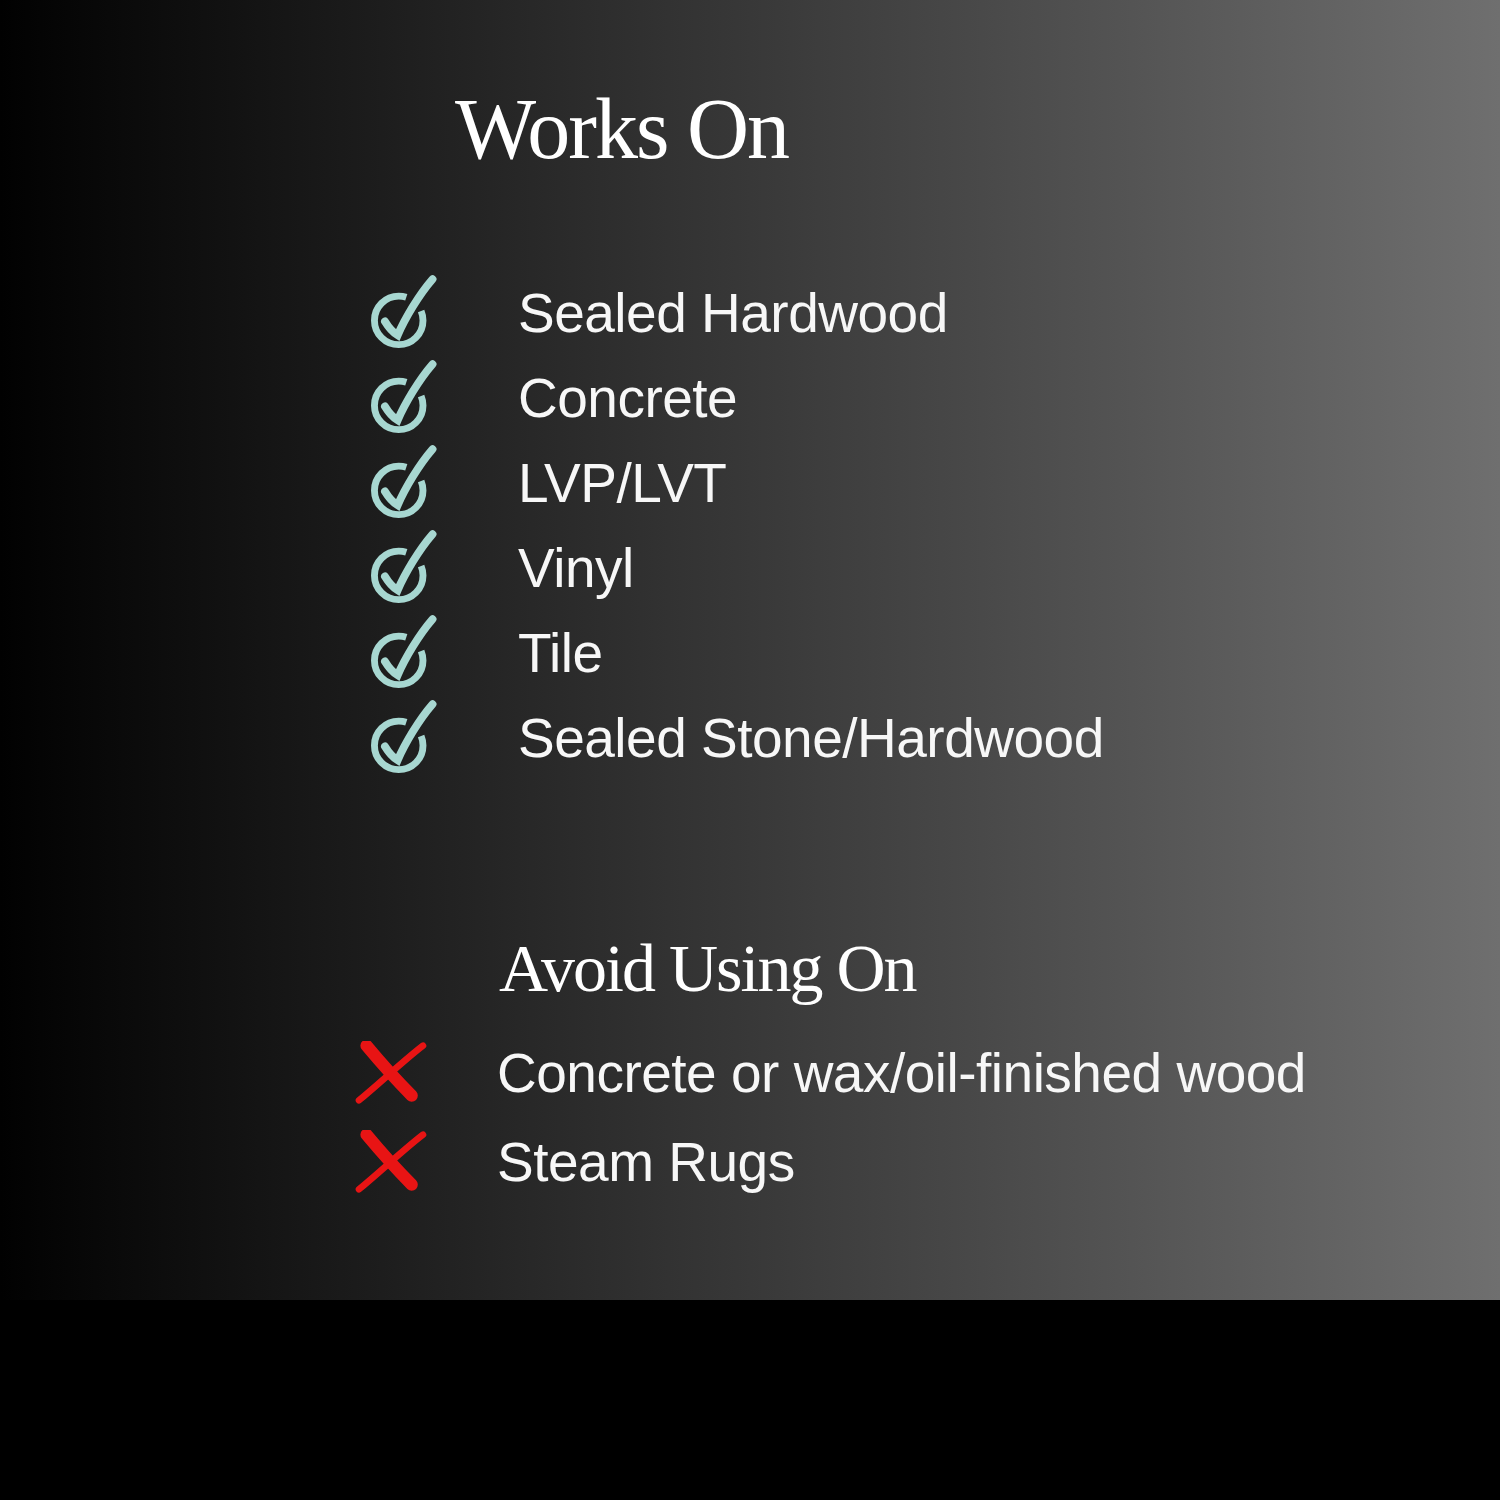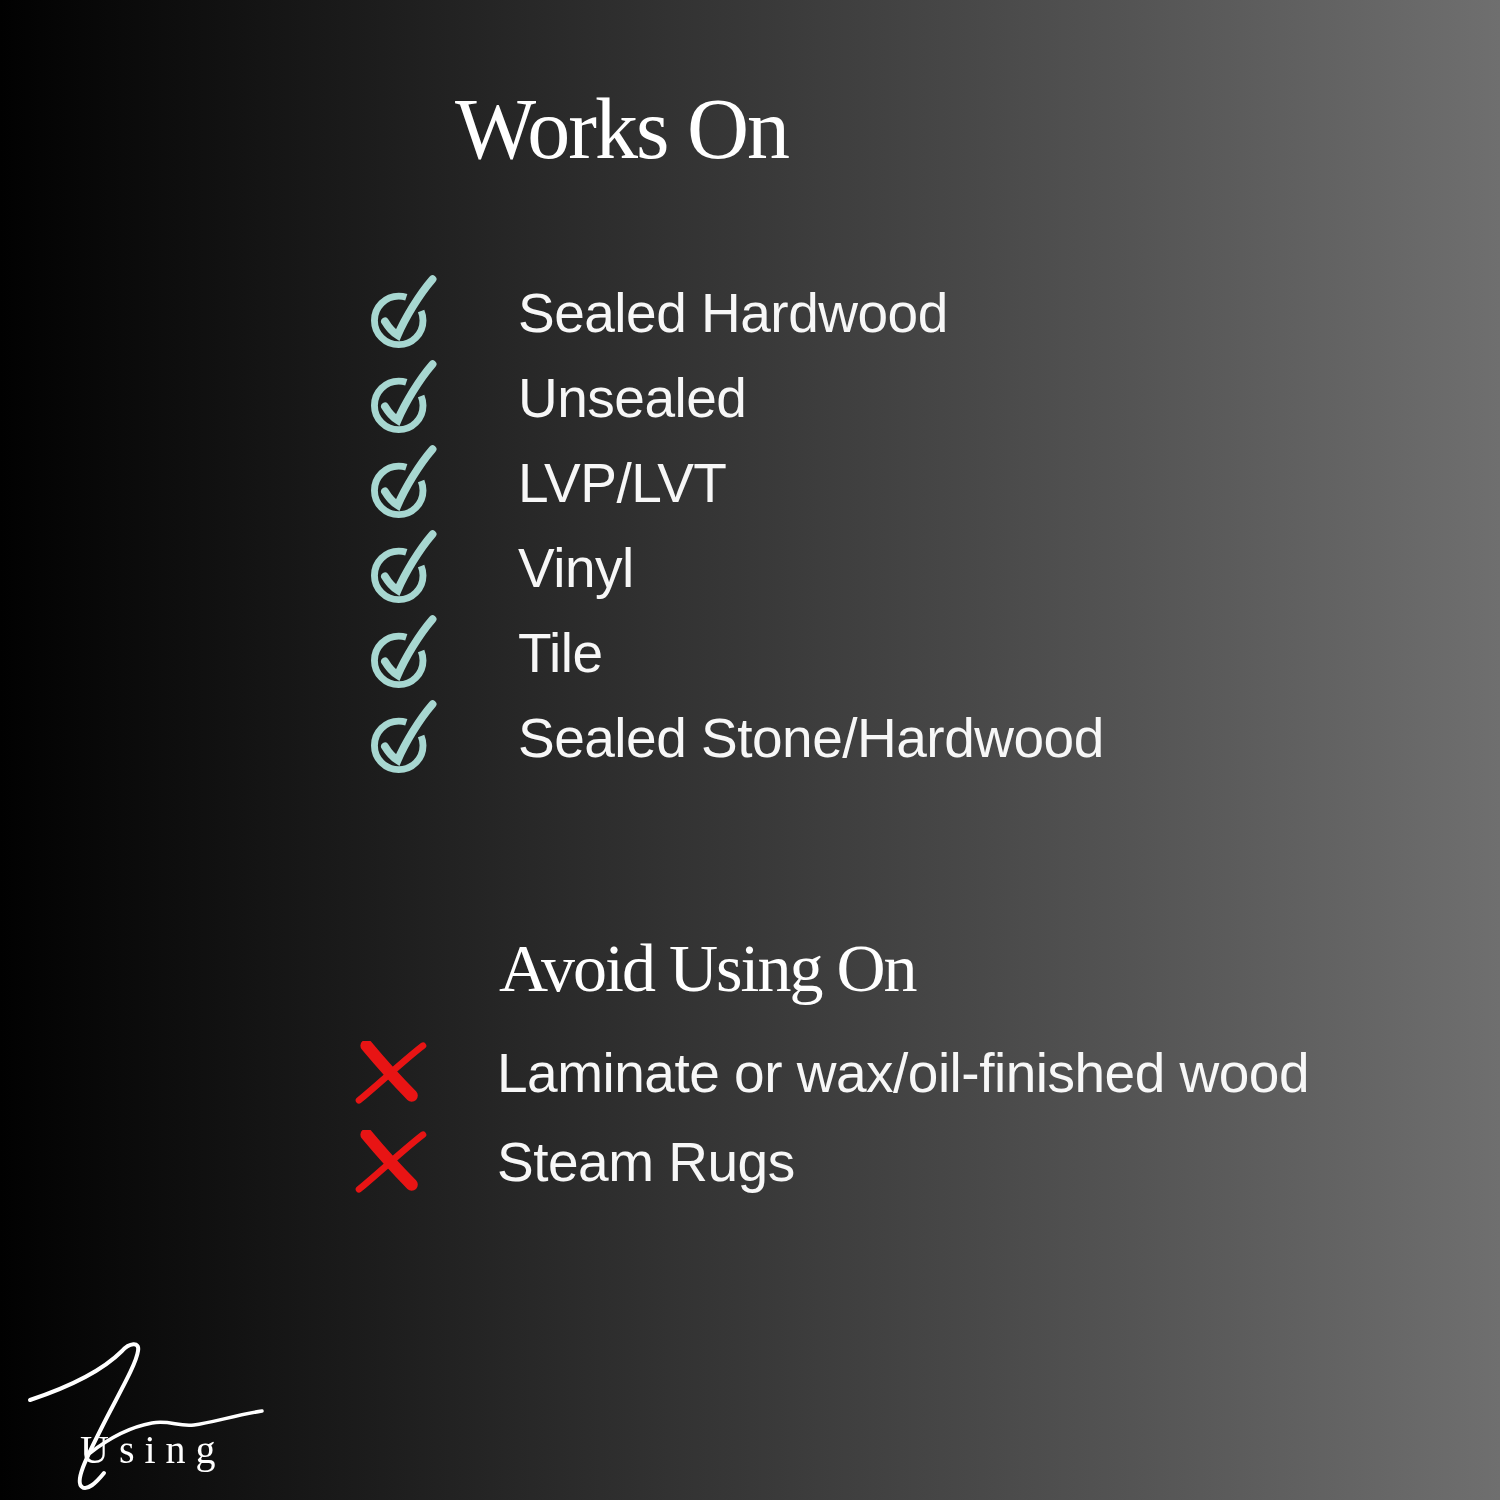--- a/index.html
+++ b/index.html
@@ -7,21 +7,21 @@
     --bg-right:#6f6f6f;
     --heading:#ffffff;
     --item:#f7f7f7;
     --check:#a7d7d1;
     --cross:#e81414;
   }
   *{box-sizing:border-box;}
   html,body{margin:0;padding:0;background:#000;}
   .canvas{
     position:relative;
-    width:1500px;height:1500px;
+    width:1500px;height:1300px;
     overflow:hidden;
     background:linear-gradient(90deg,var(--bg-left) 0%,var(--bg-right) 100%);
     font-family:"Liberation Sans",sans-serif;
   }
   .section-title{
     position:absolute;
     margin:0;
     color:var(--heading);
     font-family:"Liberation Serif","DejaVu Serif",serif;
     font-weight:400;
@@ -79,21 +79,21 @@
         <span class="item-label">Sealed Hardwood</span>
       </div>
 
       <div class="row">
         <span class="icon-wrap">
           <svg width="68" height="76" viewBox="0 0 64 72" aria-hidden="true">
             <circle cx="27" cy="43" r="23" fill="none" stroke="var(--check)" stroke-width="6.5" stroke-dasharray="125 19.5" stroke-dashoffset="10"></circle>
             <path d="M14 44 C17 49 21 54 26 57 C33 41 46 19 59 4" fill="none" stroke="var(--check)" stroke-width="7.5" stroke-linecap="round"></path>
           </svg>
         </span>
-        <span class="item-label">Unsealed</span>
+        <span class="item-label">Concrete</span>
       </div>
 
       <div class="row">
         <span class="icon-wrap">
           <svg width="68" height="76" viewBox="0 0 64 72" aria-hidden="true">
             <circle cx="27" cy="43" r="23" fill="none" stroke="var(--check)" stroke-width="6.5" stroke-dasharray="125 19.5" stroke-dashoffset="10"></circle>
             <path d="M14 44 C17 49 21 54 26 57 C33 41 46 19 59 4" fill="none" stroke="var(--check)" stroke-width="7.5" stroke-linecap="round"></path>
           </svg>
         </span>
         <span class="item-label">LVP/LVT</span>
@@ -134,21 +134,21 @@
 
   <div class="list avoid-list">
 
       <div class="row">
         <span class="icon-wrap">
           <svg width="76" height="64" viewBox="0 0 80 68" aria-hidden="true">
             <path d="M14 5 C24 17 40 36 62 58" fill="none" stroke="var(--cross)" stroke-width="13" stroke-linecap="round"></path>
             <path d="M6 63 C28 45 52 22 74 5" fill="none" stroke="var(--cross)" stroke-width="7" stroke-linecap="round"></path>
           </svg>
         </span>
-        <span class="item-label">Laminate or wax/oil-finished wood</span>
+        <span class="item-label">Concrete or wax/oil-finished wood</span>
       </div>
 
 
       <div class="row">
         <span class="icon-wrap">
           <svg width="76" height="64" viewBox="0 0 80 68" aria-hidden="true">
             <path d="M14 5 C24 17 40 36 62 58" fill="none" stroke="var(--cross)" stroke-width="13" stroke-linecap="round"></path>
             <path d="M6 63 C28 45 52 22 74 5" fill="none" stroke="var(--cross)" stroke-width="7" stroke-linecap="round"></path>
           </svg>
         </span>

